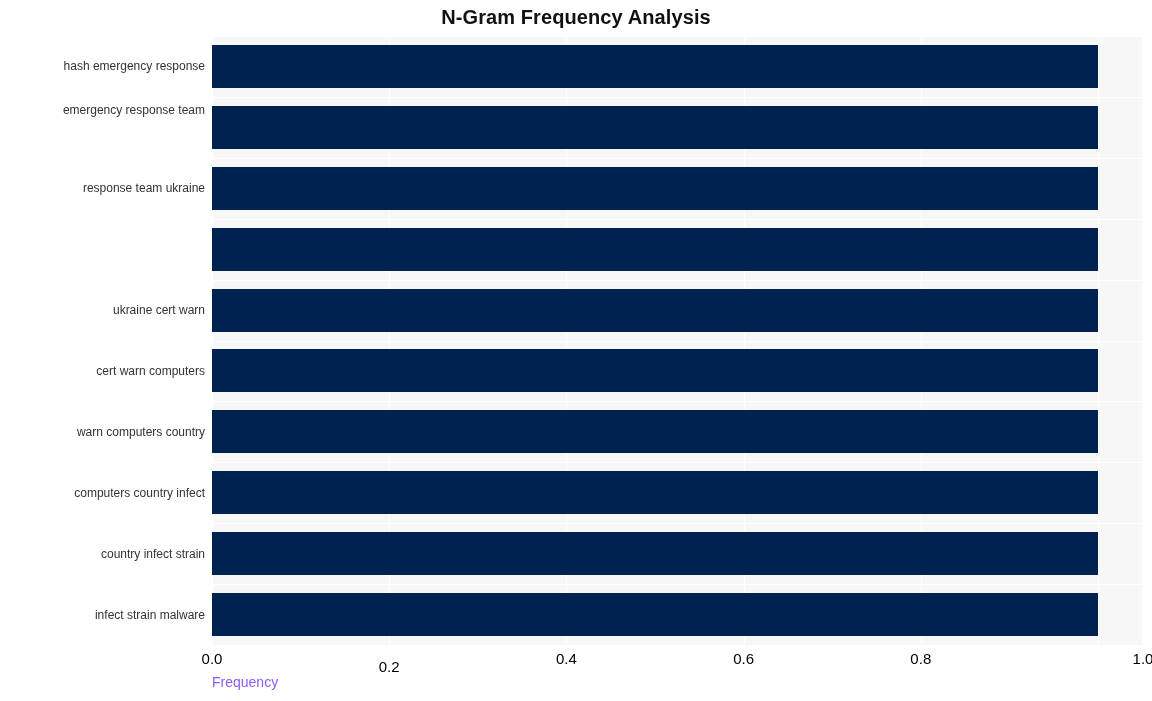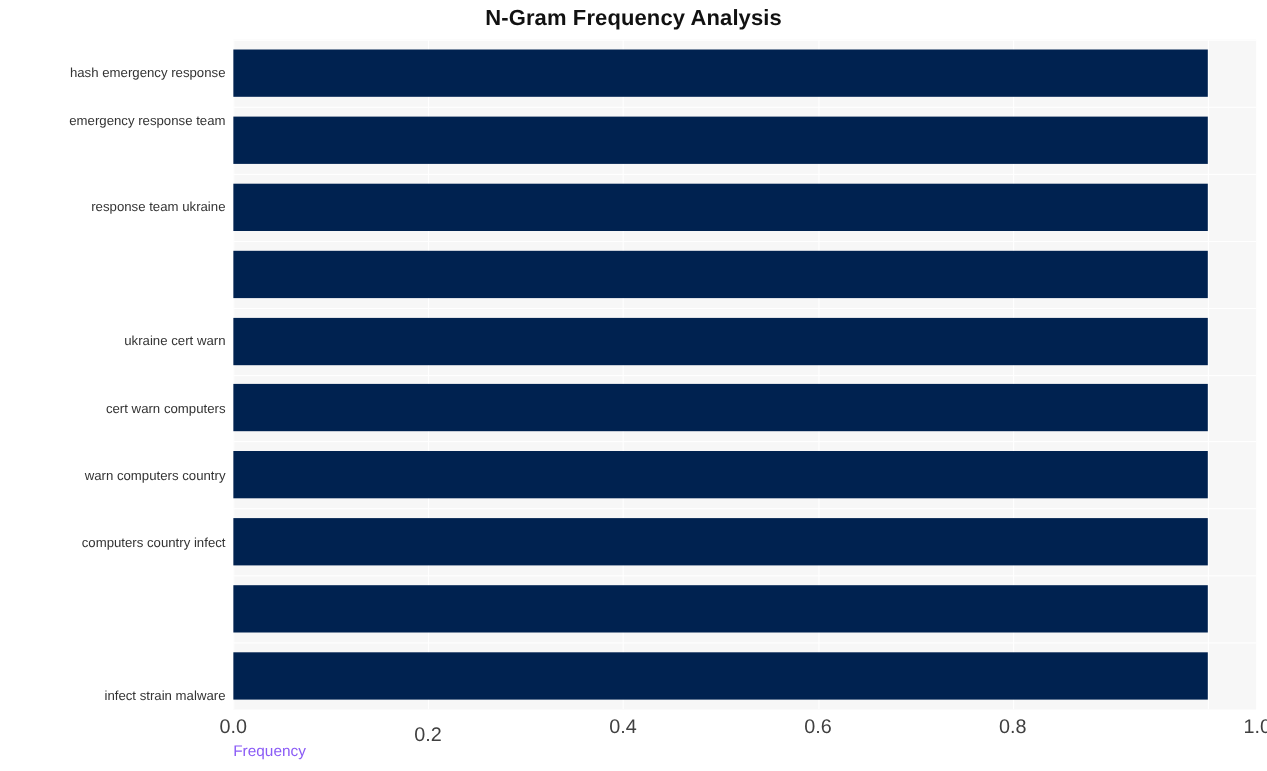--- a/index.html
+++ b/index.html
@@ -92,22 +92,22 @@
   #x-tick-layer {
     position: absolute;
     left: 212px;
     top: 650px;
     width: 930px;
     height: 20px;
   }
   .xtick {
     position: absolute;
     top: 0;
-    font-size: 18px;
-    color: #404040;
+    font-size: 15px;
+    color: #000000;
     transform: translateX(-50%);
     white-space: nowrap;
   }
 
   
   #x-axis-label {
     position: absolute;
     left: 212px;
     top: 674px;
     width: 930px;
@@ -159,21 +159,22 @@
   </div>
 
   <div id="y-tick-layer">
       <div class="ytick" style="top: 22.45px;">hash emergency response</div>
       <div class="ytick" style="top: 66px;">emergency response team</div>
       <div class="ytick" style="top: 144.25px;">response team ukraine</div>
       <div class="ytick" style="top: 266.05px;">ukraine cert warn</div>
       <div class="ytick" style="top: 326.95px;">cert warn computers</div>
       <div class="ytick" style="top: 387.85px;">warn computers country</div>
       <div class="ytick" style="top: 448.75px;">computers country infect</div>
-      <div class="ytick" style="top: 570.55px; margin-top: 17px;">infect strain malware</div>
+      <div class="ytick" style="top: 509.65px;">country infect strain</div>
+      <div class="ytick" style="top: 570.55px;">infect strain malware</div>
     </div>
 
   <div id="x-tick-layer">
       <div class="xtick" style="left: 0px;">0.0</div>
       <div class="xtick" style="left: 177.2px; margin-top: 8px;">0.2</div>
       <div class="xtick" style="left: 354.4px;">0.4</div>
       <div class="xtick" style="left: 531.6px;">0.6</div>
       <div class="xtick" style="left: 708.8px;">0.8</div>
       <div class="xtick" style="left: 886px; margin-left: 45px;">1.0</div>
     </div>

